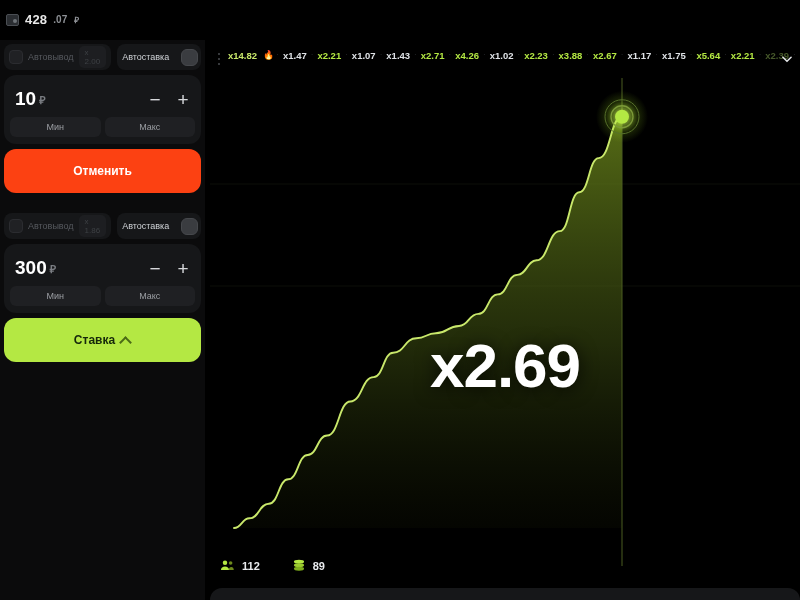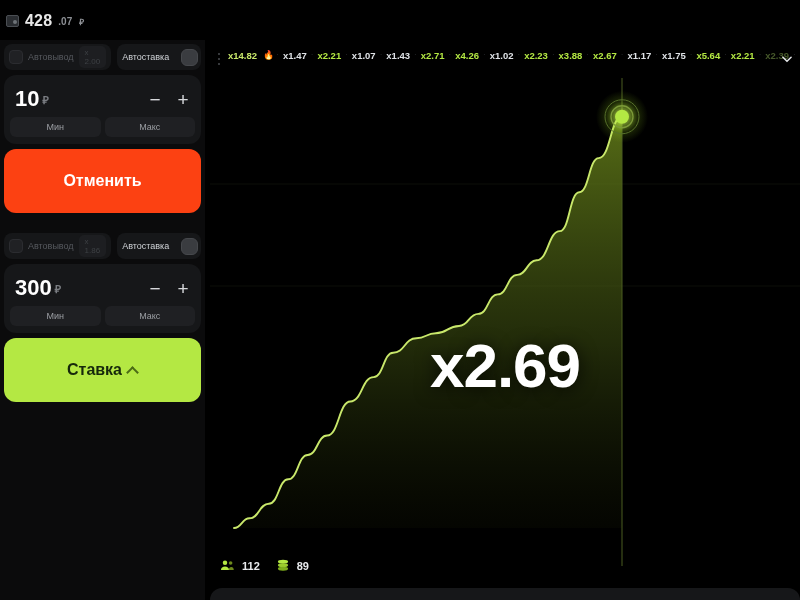--- a/index.html
+++ b/index.html
@@ -22,21 +22,21 @@
   }
   .wallet-ico {
     width:13px; height:12px; border-radius:2px;
     background:#2a2d31; border:1px solid #4a4e53;
     position:relative; flex:none;
   }
   .wallet-ico:after{
     content:""; position:absolute; right:1px; top:4px;
     width:4px; height:4px; border-radius:50%; background:#6d7277;
   }
-  .bal-main { font-size:16px; font-weight:700; color:#e8e8e8; letter-spacing:.2px;}
+  .bal-main { font-size:13px; font-weight:700; color:#e8e8e8; letter-spacing:.2px;}
   .bal-dec  { font-size:10px; font-weight:700; color:#8d9095; }
   .bal-cur  { font-size:8.5px; font-weight:700; color:#8d9095; margin-left:1px;}
 
   
   .header {
     position:absolute; left:210px; top:0; width:590px; height:42px;
     display:flex; align-items:center; justify-content:center; z-index:30;
   }
   .logo { display:flex; align-items:center; gap:2px; }
   .logo-c {
@@ -86,39 +86,39 @@
     background:#3a3c40; border:1px solid #46484c; flex:none;
   }
 
   .stakebox {
     background:#161719; border-radius:12px; overflow:hidden;
     padding:6px 0 0 0;
   }
   .stake-top {
     display:flex; align-items:center; height:36px; padding:0 11px;
   }
-  .stake-amt { font-size:22px; font-weight:700; color:#fff; }
+  .stake-amt { font-size:19px; font-weight:700; color:#fff; }
   .stake-cur { font-size:11px; font-weight:700; color:#7b7e83; margin-left:3px; }
   .stake-ctrls { margin-left:auto; display:flex; align-items:center; gap:14px; }
   .ctrl {
     font-size:19px; line-height:1; color:#d6d8db; cursor:pointer;
     width:14px; text-align:center; font-weight:400;
   }
   .minmax { display:flex; gap:4px; padding:0 6px 7px 6px; }
   .mm {
     flex:1 1 0; height:20px; border-radius:6px; background:#1f2023;
     display:flex; align-items:center; justify-content:center;
     font-size:9px; color:#9b9ea3; cursor:pointer;
   }
 
   .actionbtn {
-    width:197px; height:64px; margin:5px auto 3px auto;
+    width:197px; height:44px; margin:5px auto 3px auto;
     border-radius:12px; border:none; cursor:pointer;
     display:flex; align-items:center; justify-content:center; gap:6px;
-    font-size:16px; font-weight:700;
+    font-size:12px; font-weight:700;
   }
   .actionbtn.cancel { background:#fc4112; color:#fff; }
   .actionbtn.bet    { background:#b4e843; color:#16280b; }
   .chev-up {
     width:10px; height:10px; position:relative; display:inline-block;
   }
   .chev-up:before{
     content:""; position:absolute; left:0; top:3px;
     width:7px; height:7px; border-left:2px solid #4b6b16;
     border-top:2px solid #4b6b16; transform:rotate(45deg);
@@ -158,21 +158,21 @@
   .multiplier {
     position:absolute; left:0; top:288px; width:590px;
     text-align:center; font-size:62px; font-weight:700; color:#fff;
     letter-spacing:-1px; z-index:6; pointer-events:none;
     text-shadow:0 2px 18px rgba(0,0,0,.85);
   }
 
   
   .stats {
     position:absolute; left:10px; bottom:28px;
-    display:flex; align-items:center; gap:16px;justify-content:center;
+    display:flex; align-items:center; gap:32px;justify-content:center;
   }
   .stat { display:flex; align-items:center; gap:7px; }
   .stat-val { font-size:11px; font-weight:700; color:#e9ebee; }
 
   
   .bottompanel {
     position:absolute; left:210px; bottom:0; width:590px; height:12px;
     background:#161719; border-radius:12px 12px 0 0;
   }
 </style>

